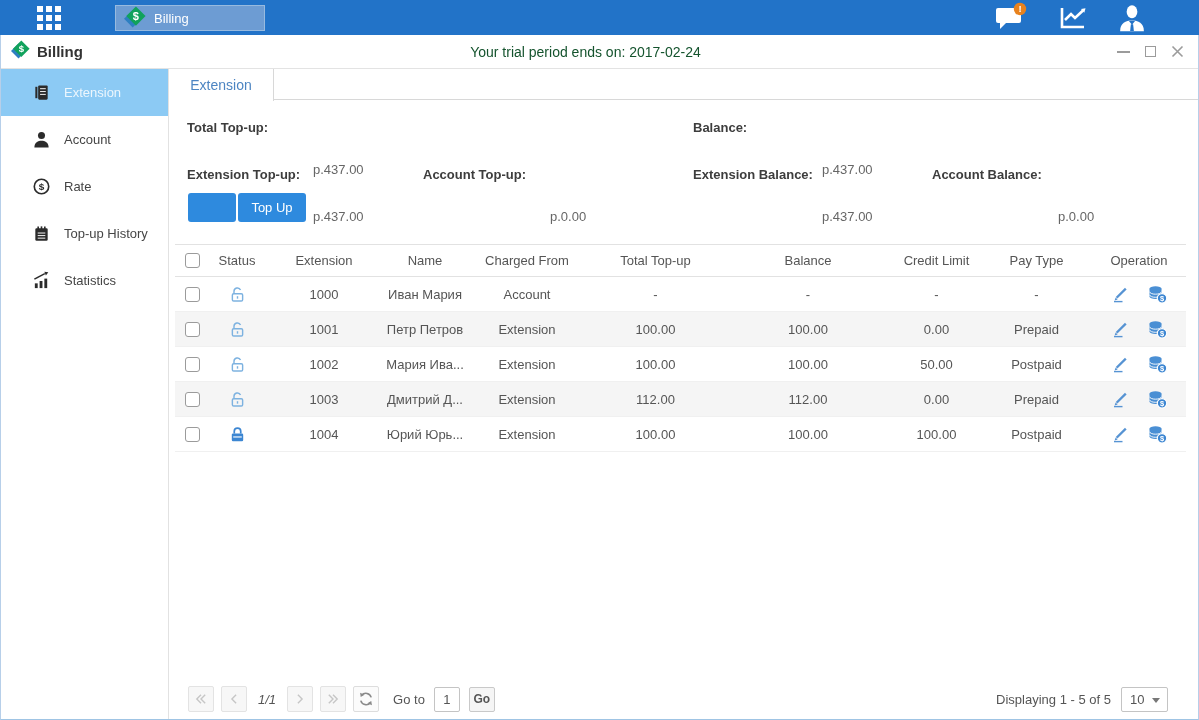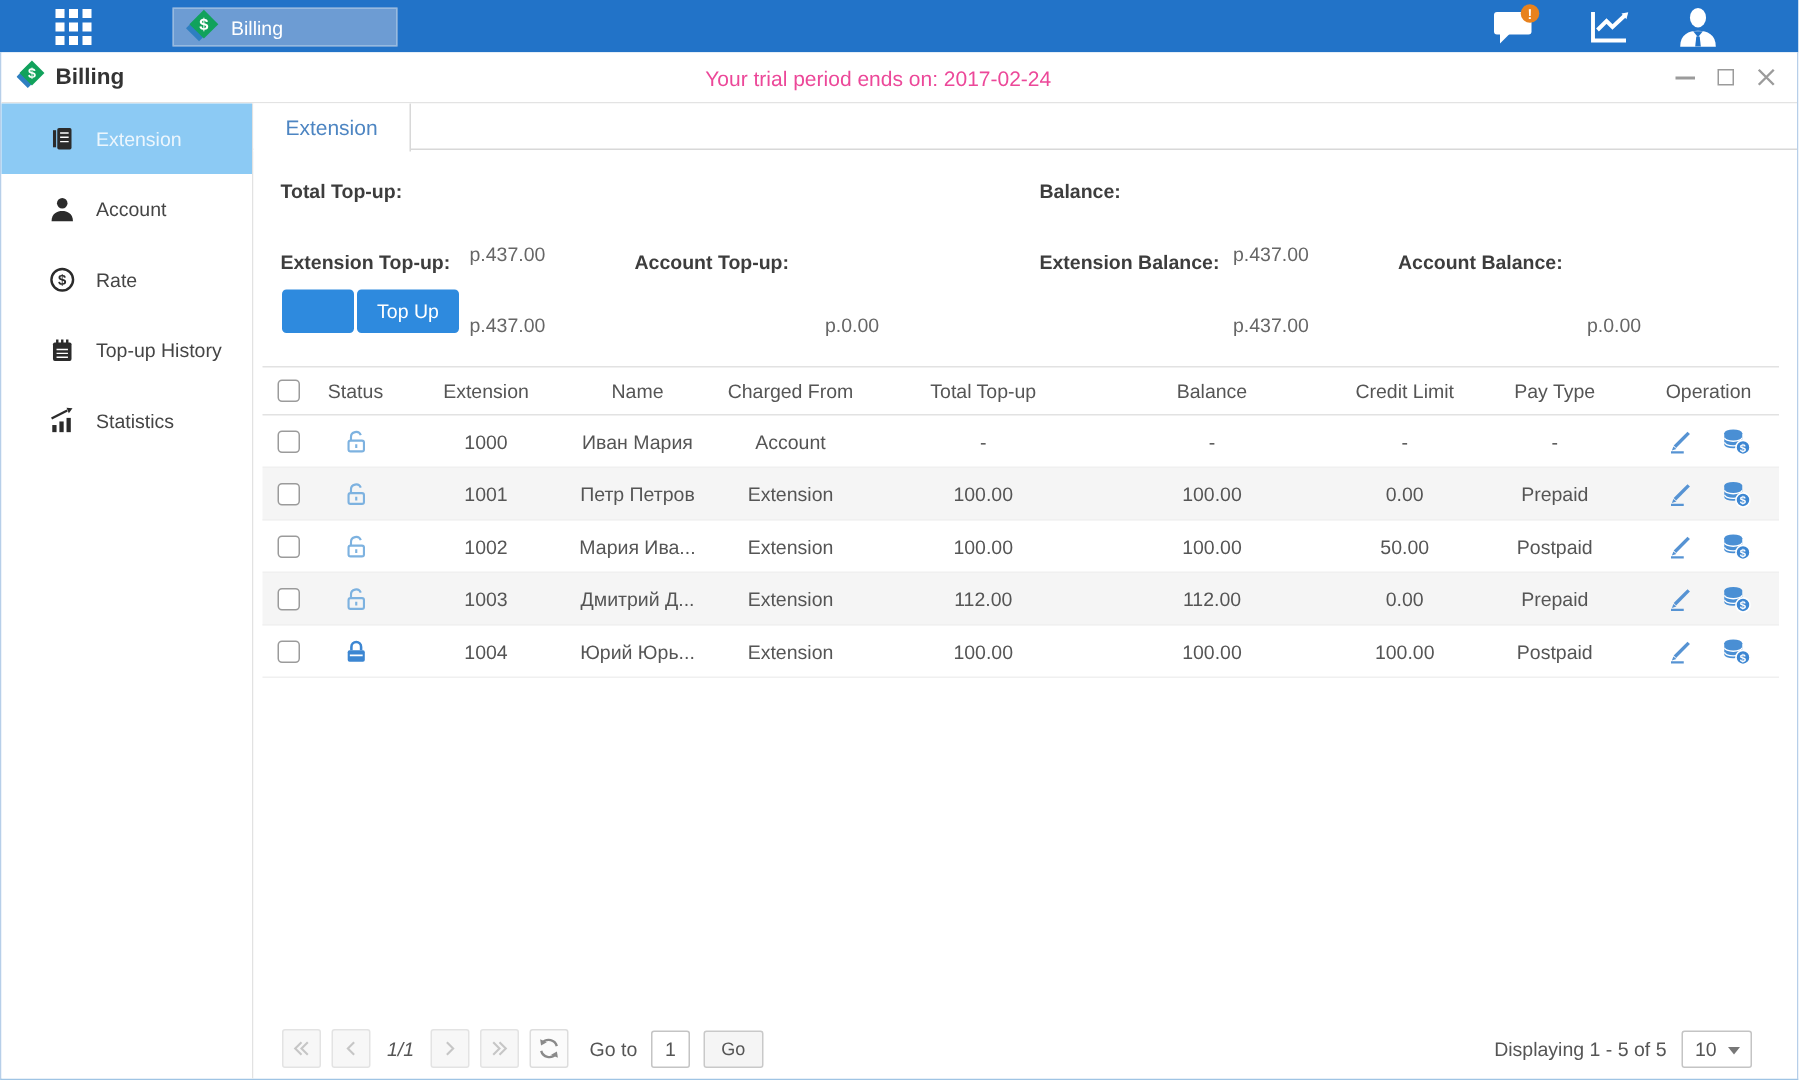--- a/index.html
+++ b/index.html
@@ -10,21 +10,21 @@
 .task-btn{position:absolute;left:115px;top:5px;width:150px;height:26px;background:#6d9cd3;border:1px solid #97badf;display:flex;align-items:center;gap:8px;padding-left:8px;cursor:pointer;}
 .task-btn span{color:#fff;font-size:13px;}
 .tb-icon{position:absolute;top:0;height:35px;display:flex;align-items:center;justify-content:center;cursor:pointer;}
 #icon-chat{left:988px;width:46px;}
 #icon-chart{left:1050px;width:44px;}
 #icon-user{left:1112px;width:40px;}
 .window{position:absolute;top:35px;left:0;width:1199px;height:685px;background:#fff;border-left:1px solid #b7cfe9;border-right:1px solid #b7cfe9;border-bottom:1px solid #9fc4e4;}
 .titlebar{height:34px;border-bottom:1px solid #e3e3e3;position:relative;background:#fff;}
 .win-title{position:absolute;left:10px;top:0;height:100%;display:flex;align-items:center;gap:7px;}
 .win-title b{font-size:15px;color:#333;}
-.notice{position:absolute;left:calc(50% - 14px);transform:translateX(-50%);top:0;height:100%;display:flex;align-items:center;color:#ec4899;font-size:14px;white-space:nowrap;}
+.notice{position:absolute;left:calc(50% - 14px);transform:translateX(-50%);top:0;height:100%;display:flex;align-items:center;color:#14532d;font-size:14px;white-space:nowrap;}
 .win-controls{position:absolute;right:14px;top:0;height:100%;display:flex;align-items:center;gap:13px;}
 .wc{display:flex;align-items:center;justify-content:center;width:14px;height:14px;cursor:pointer;}
 .wc-min i{display:block;width:13px;height:2px;background:#9b9b9b;}
 .wc-max i{display:block;width:11px;height:11px;border:1.5px solid #9b9b9b;}
 .bodyarea{position:absolute;top:34px;left:0;right:0;bottom:0;display:flex;}
 .sidebar{width:168px;border-right:1px solid #e2e2e2;background:#fff;flex:none;}
 .side-item{height:47px;display:flex;align-items:center;padding-left:31px;gap:13px;font-size:13px;color:#454545;cursor:pointer;}
 .side-item.active{background:#8ccaf4;color:#ecf6fd;}
 .side-item .sicon{width:19px;height:19px;flex:none;display:flex;}
 .content{flex:1;position:relative;background:#fff;}
@@ -44,21 +44,21 @@
 .c{display:flex;align-items:center;justify-content:center;flex:none;text-align:center;}
 .c0{width:34px;}.c1{width:56px;}.c2{width:118px;}.c3{width:84px;}.c4{width:120px;}.c5{width:137px;}.c6{width:168px;}.c7{width:89px;}.c8{width:111px;}.c9{width:94px;gap:16px;}
 .cb{width:15px;height:15px;border:1px solid #9b9b9b;border-radius:3px;background:#fff;display:block;cursor:pointer;}
 .opicon{cursor:pointer;display:flex;}
 .pager{position:absolute;left:19px;bottom:7px;display:flex;align-items:center;gap:7px;}
 .pbtn{width:26px;height:26px;background:#f7f7f7;border:1px solid #e3e3e3;border-radius:2px;display:flex;align-items:center;justify-content:center;cursor:pointer;}
 .pbtn.white{background:#fbfbfb;border:1px solid #ddd;}
 .ptext{color:#555;font-size:13px;margin:0 4px;font-style:italic;}
 .goto-label{color:#555;font-size:13px;margin:0 2px 0 7px;}
 .goto-input{width:26px;height:25px;border:1px solid #c4c4c4;border-radius:2px;text-align:center;font-size:13px;color:#555;font-family:"Liberation Sans",sans-serif;}
-.go-btn{width:40px;height:25px;background:#f5f5f5;border:1px solid #c9c9c9;border-radius:2px;color:#555;font-size:12px;cursor:pointer;font-family:"Liberation Sans",sans-serif;margin-left:2px;}
+.go-btn{width:26px;height:25px;background:#f5f5f5;border:1px solid #c9c9c9;border-radius:2px;color:#555;font-size:12px;cursor:pointer;font-family:"Liberation Sans",sans-serif;margin-left:2px;font-weight:bold;}
 .pager-right{position:absolute;right:30px;bottom:7px;display:flex;align-items:center;gap:10px;font-size:13px;color:#555;}
 .pagesize{position:relative;width:47px;height:25px;border:1px solid #c4c4c4;border-radius:2px;background:#fff;display:flex;align-items:center;padding-left:8px;cursor:pointer;}
 .pagesize .caret{position:absolute;right:7px;top:10px;width:0;height:0;border-left:4.5px solid transparent;border-right:4.5px solid transparent;border-top:5.5px solid #777;}
 </style>
 </head>
 <body>
 
 <div class="topbar">
   <div class="grid-icon">
     <svg width="26" height="26" viewBox="0 0 26 26">

